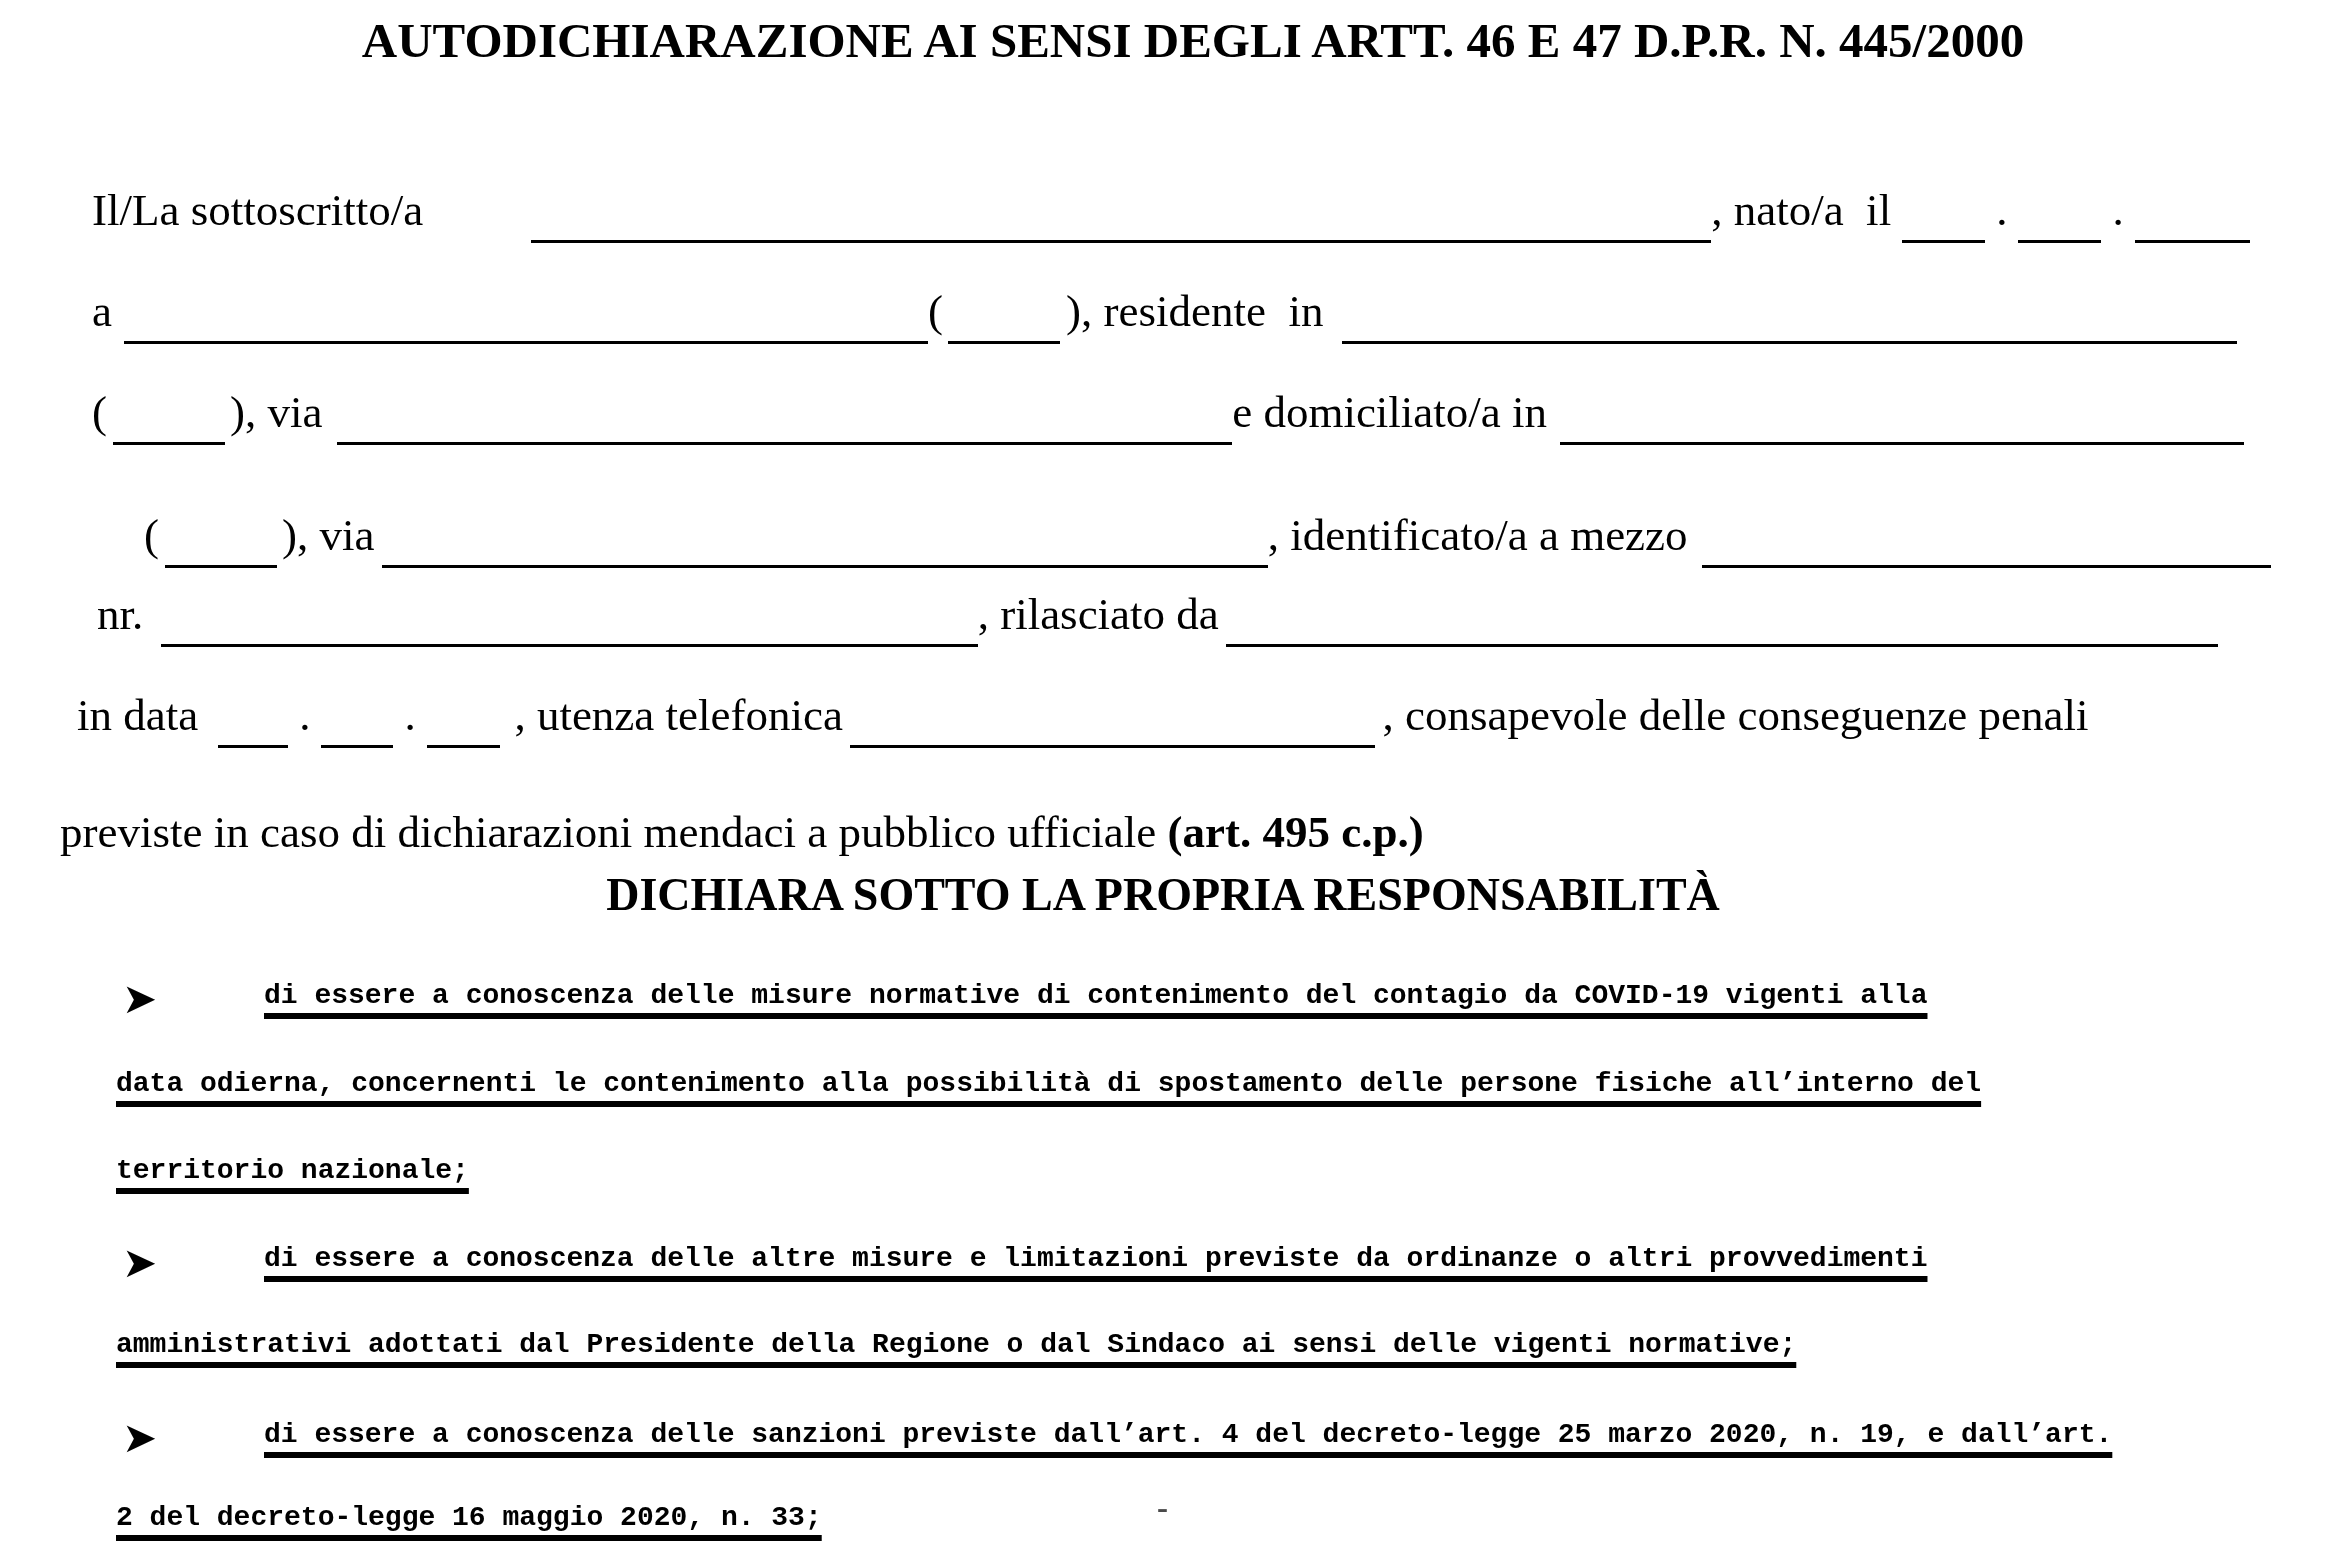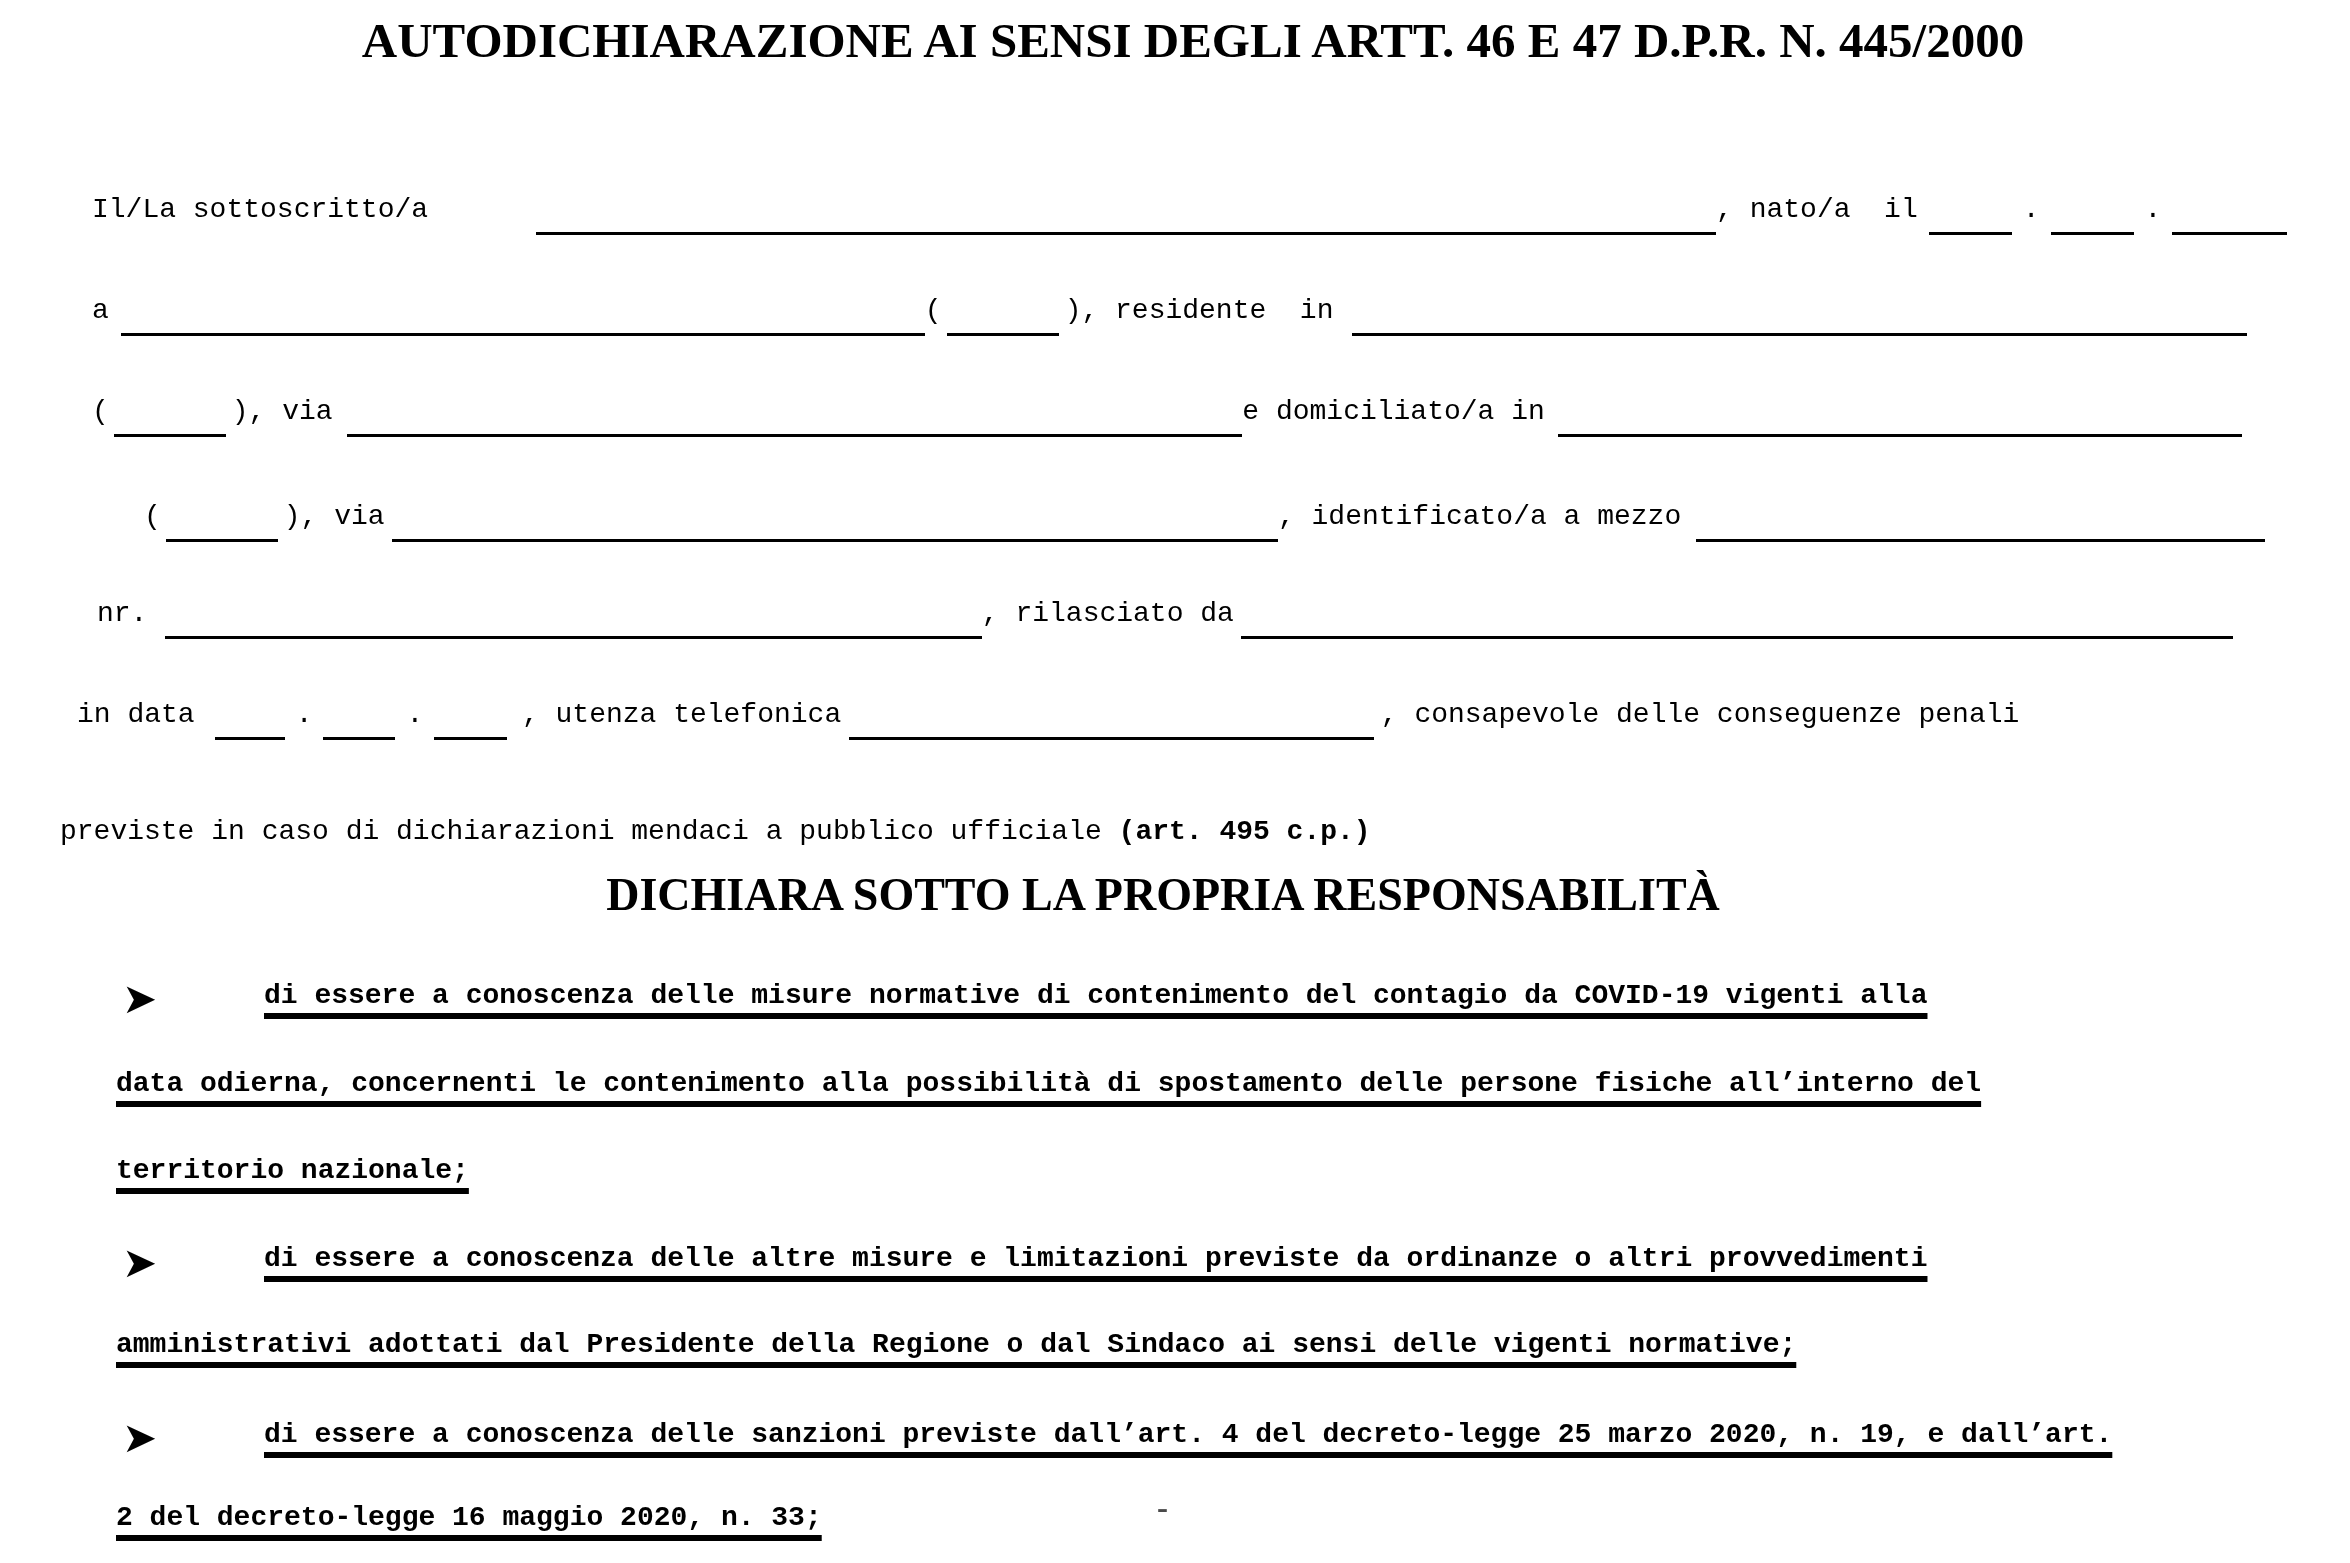--- a/index.html
+++ b/index.html
@@ -11,23 +11,22 @@
   }
   .title {
     position: absolute; top: 13px; left: 0;
     width: 2351px; padding-left: 35px; box-sizing: border-box;
     text-align: center;
     font-size: 49px; font-weight: bold; line-height: 55px;
     white-space: nowrap;
   }
   .fline {
     position: absolute;
-    font-size: 28px; line-height: 48px;
+    font-size: 45px; line-height: 48px;
     white-space: nowrap;
-    font-family: Liberation Mono, monospace;
   }
   .blank {
     display: inline-block; height: 0;
     border-bottom: 3.7px solid #000;
     vertical-align: -18.4px;
   }
   .dot { margin: 0 11px; }
   .bold { font-weight: bold; }
   .heading {
     position: absolute; top: 871px; left: 0;
@@ -62,21 +61,21 @@
 <body>
 
 <div class="title">AUTODICHIARAZIONE AI SENSI DEGLI ARTT. 46 E 47 D.P.R. N. 445/2000</div>
 
 <div class="fline" style="top:186px;left:92px"><span>Il/La sottoscritto/a</span><span class="blank" style="margin-left:108px;width:1180px"></span><span>, nato/a&nbsp; il</span><span class="blank" style="margin-left:11px;width:83px"></span><span class="dot">.</span><span class="blank" style="width:83px"></span><span class="dot">.</span><span class="blank" style="width:115px"></span></div>
 
 <div class="fline" style="top:287px;left:92px"><span>a</span><span class="blank" style="margin-left:12px;width:804px"></span><span>(</span><span class="blank" style="width:112px;margin:0 5.5px"></span><span>), residente&nbsp; in</span><span class="blank" style="margin-left:18.4px;width:895px"></span></div>
 
 <div class="fline" style="top:388px;left:92px"><span>(</span><span class="blank" style="width:112px;margin:0 5.5px"></span><span>), via</span><span class="blank" style="margin-left:14.7px;width:895px"></span><span>e domiciliato/a in</span><span class="blank" style="margin-left:13px;width:684px"></span></div>
 
-<div class="fline" style="top:493px;left:144px"><span>(</span><span class="blank" style="width:112px;margin:0 5.5px"></span><span>), via</span><span class="blank" style="margin-left:7.3px;width:886px"></span><span>, identificato/a a mezzo</span><span class="blank" style="margin-left:14.7px;width:569px"></span></div>
+<div class="fline" style="top:511px;left:144px"><span>(</span><span class="blank" style="width:112px;margin:0 5.5px"></span><span>), via</span><span class="blank" style="margin-left:7.3px;width:886px"></span><span>, identificato/a a mezzo</span><span class="blank" style="margin-left:14.7px;width:569px"></span></div>
 
 <div class="fline" style="top:590px;left:97px"><span>nr.</span><span class="blank" style="margin-left:17.4px;width:817px"></span><span>, rilasciato da</span><span class="blank" style="margin-left:7.3px;width:992px"></span></div>
 
 <div class="fline" style="top:691px;left:77px"><span>in data</span><span class="blank" style="margin-left:20px;width:70px"></span><span class="dot">.</span><span class="blank" style="width:72px"></span><span class="dot">.</span><span class="blank" style="width:73px"></span><span style="margin-left:14.7px">, utenza telefonica</span><span class="blank" style="margin-left:7.3px;width:525px"></span><span style="margin-left:7.3px">, consapevole delle conseguenze penali</span></div>
 
 <div class="fline" style="top:808px;left:60px"><span>previste in caso di dichiarazioni mendaci a pubblico ufficiale </span><span class="bold">(art. 495 c.p.)</span></div>
 
 <div class="heading">DICHIARA SOTTO LA PROPRIA RESPONSABILITÀ</div>
 
 <div class="bullet-marker" style="top:975px">➤</div>

